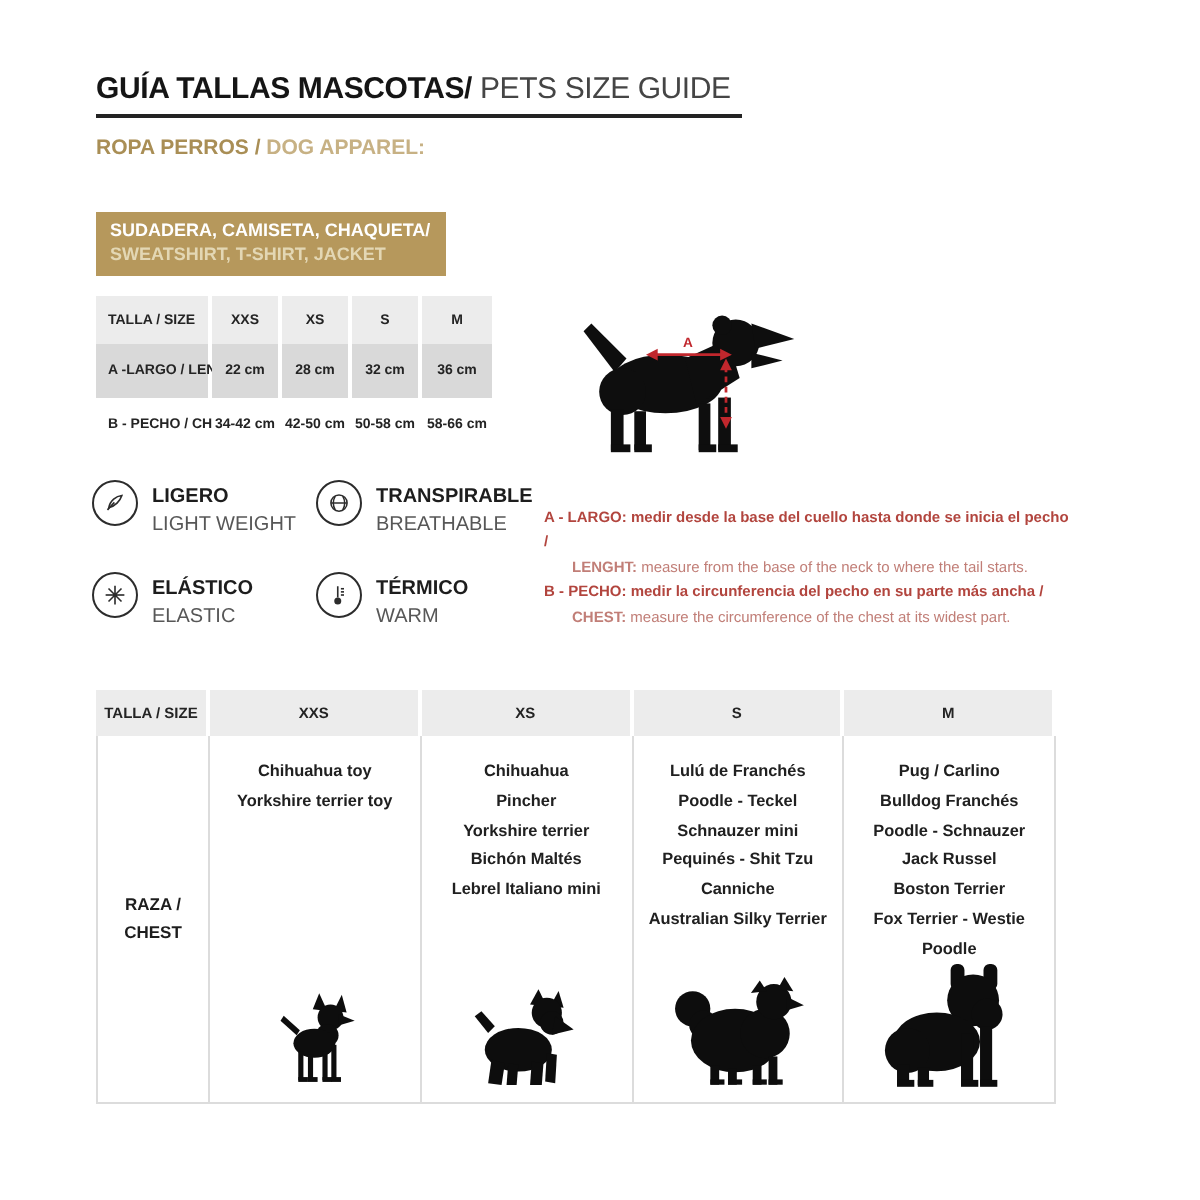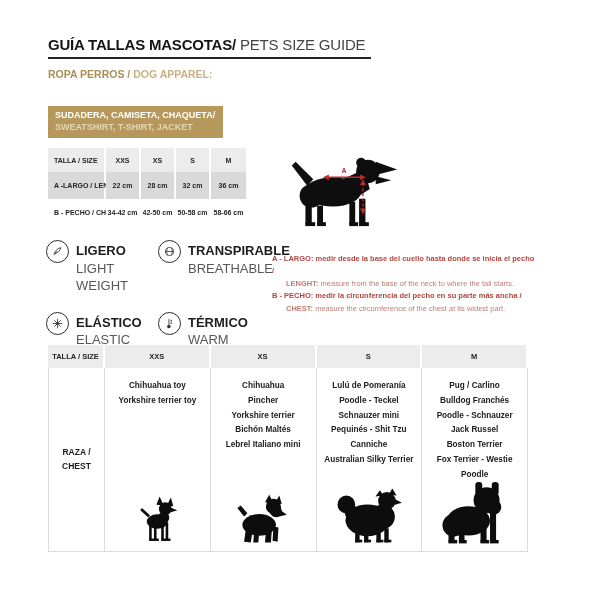--- a/index.html
+++ b/index.html
@@ -30,21 +30,21 @@
 
   
   .dog-diagram{position:absolute;left:282px;top:150px;width:122px;height:82px;}
 
   
   .features{position:absolute;left:46px;top:240px;display:grid;
             grid-template-columns:112px 170px;row-gap:17px;}
   .feat{display:flex;align-items:flex-start;gap:7px;}
   .feat-ic{width:23px;height:23px;border:1.4px solid #2c2c2c;border-radius:50%;
            display:flex;align-items:center;justify-content:center;flex:0 0 auto;box-sizing:border-box;}
-  .feat-txt{display:flex;flex-direction:column;font-size:13px;line-height:1.35;padding-top:2px;}
+  .feat-txt{display:flex;flex-direction:column;font-size:10px;line-height:1.35;padding-top:2px;}
   .feat-txt b{color:#1d1d1d;letter-spacing:0;}
   .feat-txt i{font-style:normal;color:#575757;}
 
   
   .notes{position:absolute;left:272px;top:253px;width:266px;font-size:7.5px;line-height:1.65;}
   .mn-es{color:#b2453e;font-weight:bold;}
   .mn-en{color:#c17e77;margin-left:14px;}
   .mn-en b{font-weight:bold;text-align:right;}
 
   
@@ -253,21 +253,21 @@
               <polygon points="14,44 22,46 20,59 12,58"></polygon>
               <polygon points="24,46 30,47 29,59 23,59"></polygon>
               <polygon points="38,45 45,46 44,59 37,59"></polygon>
               <polygon points="47,40 53,41 52,58 46,57"></polygon>
             </g>
           </svg>
         </div>
       </div>
       <div class="bt-col">
         <div class="bt-breeds">
-          <div class="">Lulú de Pomeranía</div>
+          <div class="">Lulú de Franchés</div>
           <div class="">Poodle - Teckel</div>
           <div class="">Schnauzer mini</div>
           <div class="">Pequinés - Shit Tzu</div>
           <div class="">Canniche</div>
           <div class="">Australian Silky Terrier</div>
         </div>
         <div class="bt-dog">
           <svg viewBox="0 0 80 68" height="60">
             <g fill="#0d0d0d">
               <circle cx="14" cy="22" r="10"></circle>

